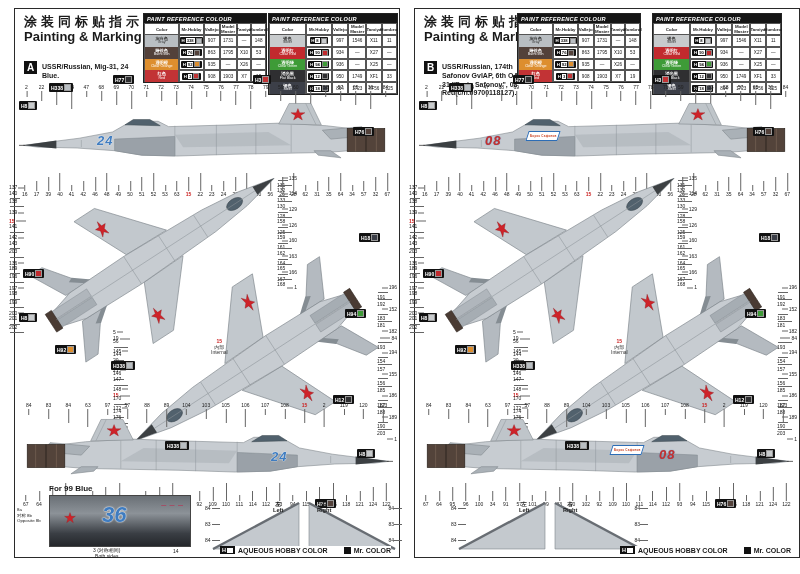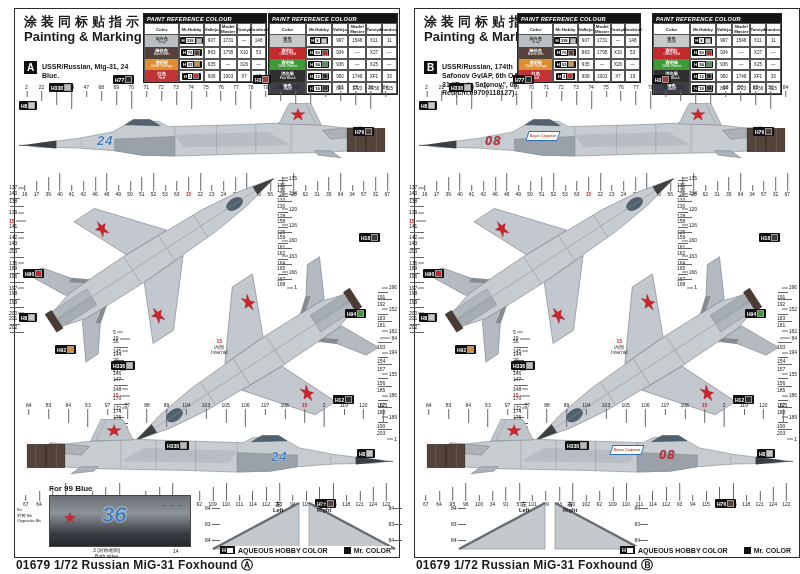--- a/index.html
+++ b/index.html
@@ -606,21 +606,20 @@
       <span class="chip" style="left: 8px; top: 260px;">H90<span class="q" style="background:#c22a2e"></span></span>
       <span class="chip" style="left: 4px; top: 304px;">H8<span class="q" style="background:#c8cbcd"></span></span>
       <span class="chip" style="left: 40px; top: 336px;">H92<span class="q" style="background:#dd8e2e"></span></span>
       <span class="chip" style="left: 96px; top: 352px;">H338<span class="q" style="background:#b9bec2"></span></span>
       <span class="chip" style="left: 330px; top: 300px;">H94<span class="q" style="background:#3e9b37"></span></span>
       <span class="chip" style="left: 318px; top: 386px;">H12<span class="q" style="background:#2f2f31"></span></span>
       <span class="chip" style="left: 150px; top: 432px;">H338<span class="q" style="background:#b9bec2"></span></span>
       <span class="chip" style="left: 342px; top: 440px;">H8<span class="q" style="background:#c8cbcd"></span></span>
       <span class="chip" style="left: 300px; top: 490px;">H76<span class="q" style="background:#53413a"></span></span>
     </div>
-  <div class="footer fa">01679 1/72 Russian MiG-31 Foxhound Ⓐ</div>
 
   <div class="page pb">
     <div class="ttl">
       <div class="zh">涂装同标贴指示</div>
       <div class="en">Painting &amp; Marking guide</div>
     </div>
     <div class="cap">
       <div class="badge">B</div>
       <div class="ctext">USSR/Russian, 174th Safonov GvIAP, 6th OA, Mig-31 "Boris Safonov", 08 Red(c/n.69700118127).</div>
     </div>
@@ -1041,15 +1040,14 @@
       <span class="chip" style="left: 8px; top: 260px;">H90<span class="q" style="background:#c22a2e"></span></span>
       <span class="chip" style="left: 4px; top: 304px;">H8<span class="q" style="background:#c8cbcd"></span></span>
       <span class="chip" style="left: 40px; top: 336px;">H92<span class="q" style="background:#dd8e2e"></span></span>
       <span class="chip" style="left: 96px; top: 352px;">H338<span class="q" style="background:#b9bec2"></span></span>
       <span class="chip" style="left: 330px; top: 300px;">H94<span class="q" style="background:#3e9b37"></span></span>
       <span class="chip" style="left: 318px; top: 386px;">H12<span class="q" style="background:#2f2f31"></span></span>
       <span class="chip" style="left: 150px; top: 432px;">H338<span class="q" style="background:#b9bec2"></span></span>
       <span class="chip" style="left: 342px; top: 440px;">H8<span class="q" style="background:#c8cbcd"></span></span>
       <span class="chip" style="left: 300px; top: 490px;">H76<span class="q" style="background:#53413a"></span></span>
     </div>
-  <div class="footer fb">01679 1/72 Russian MiG-31 Foxhound Ⓑ</div>
 
 </div>
 
 </body></html>

